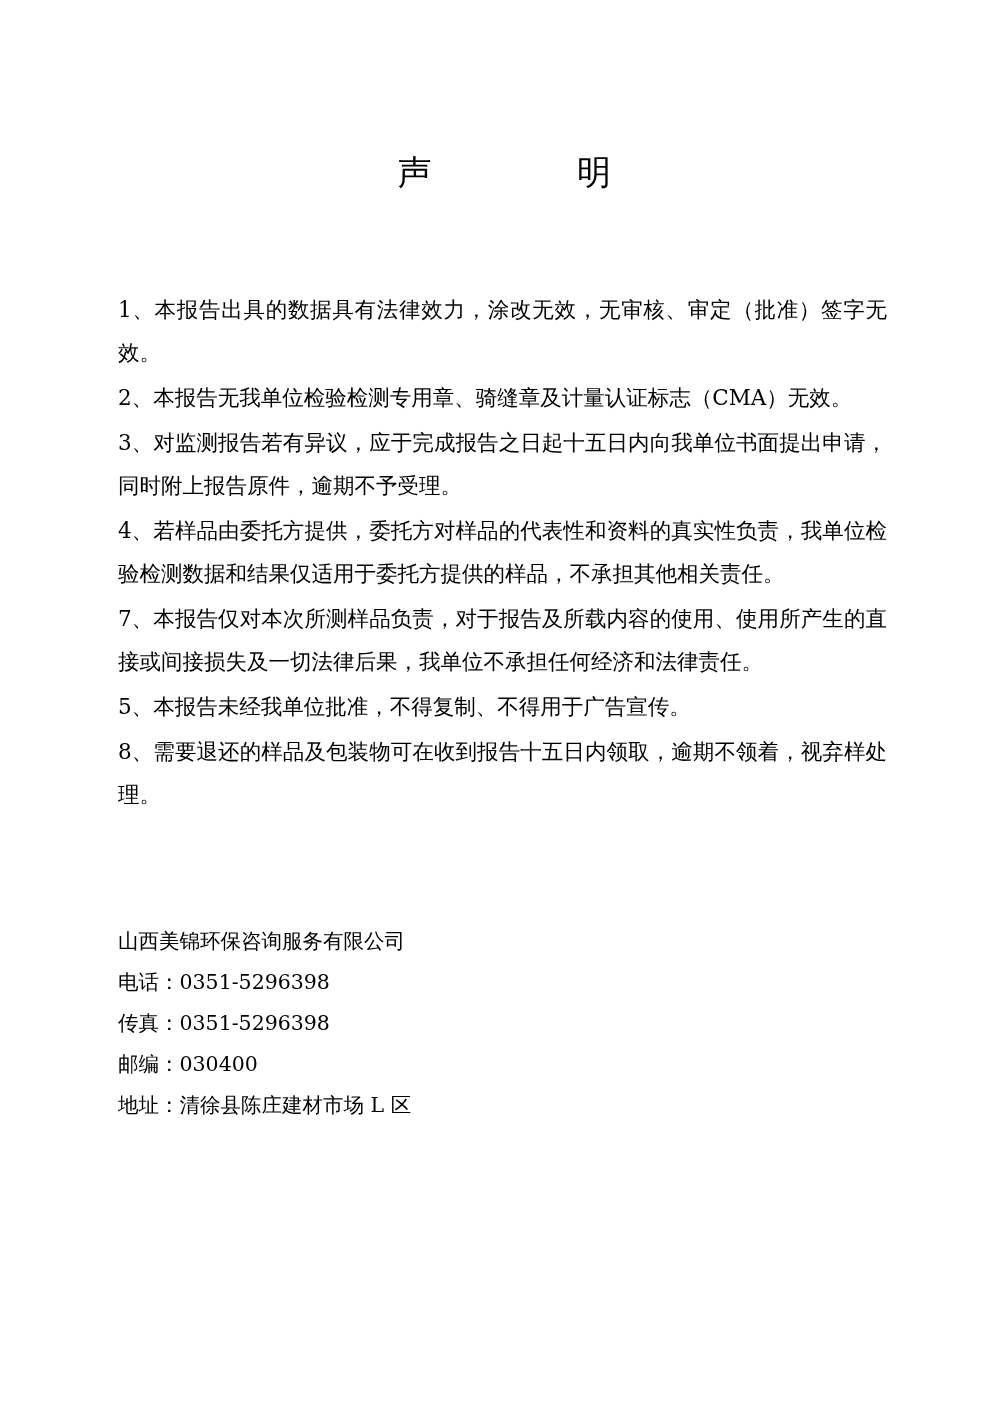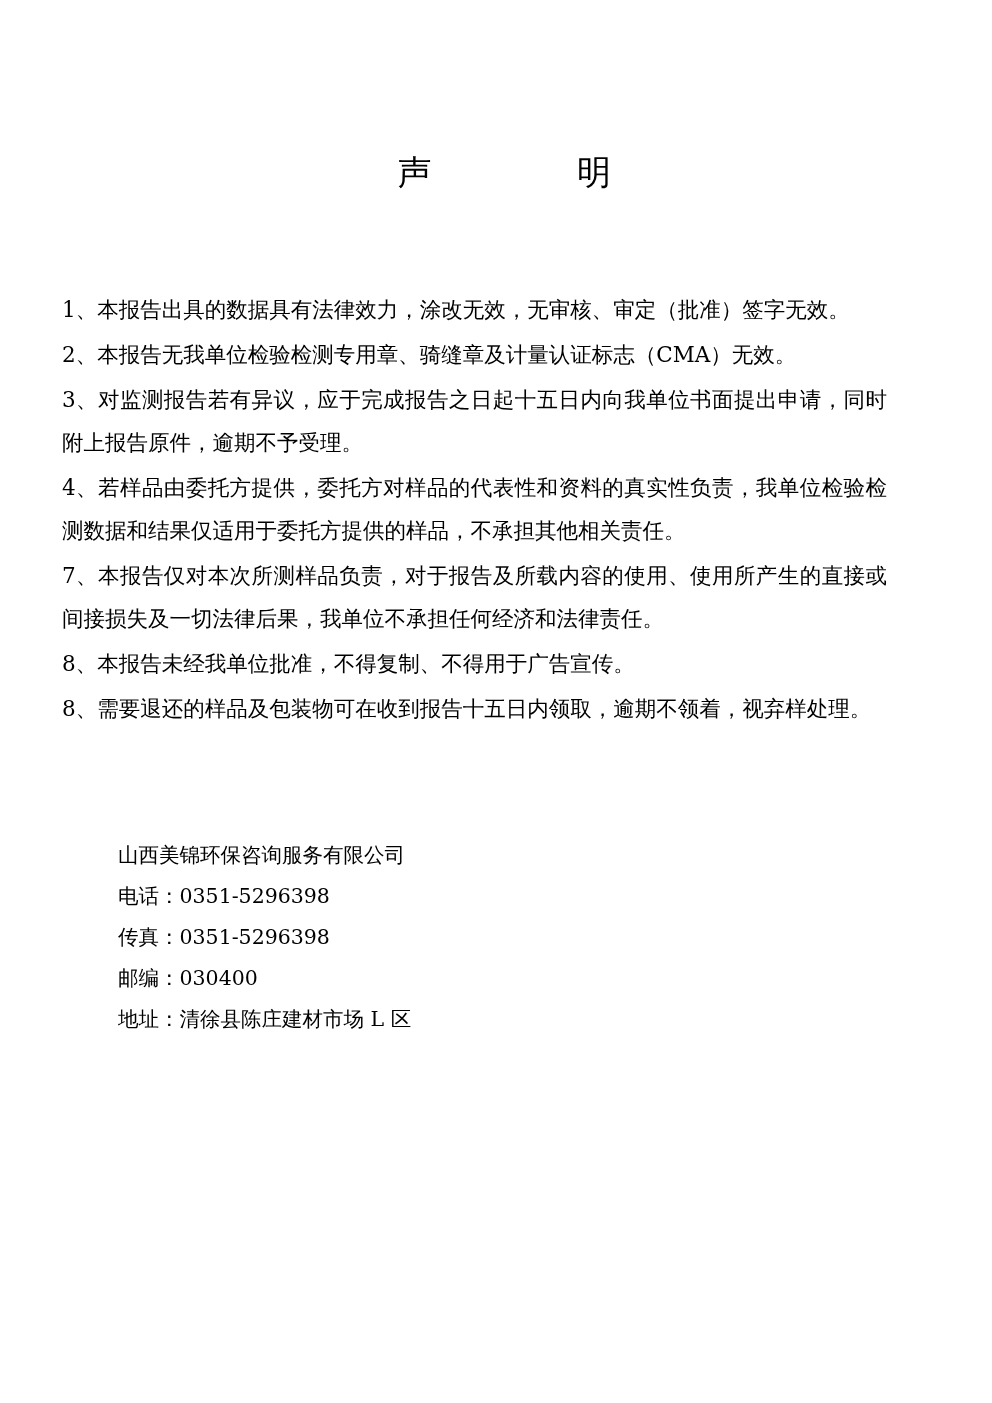--- a/index.html
+++ b/index.html
@@ -28,21 +28,21 @@
     letter-spacing: 0.1em;
     margin-top: 150px;
     margin-bottom: 16px;
     font-weight: normal;
     font-family: "DejaVu Serif", "Liberation Serif", serif;
     white-space: pre;
     padding-left: 20px;
   }
   .body-block {
     margin-top: 92px;
-    padding-left: 62px;
+    padding-left: 118px;
     padding-right: 105px;
   }
   .clause {
     font-size: 21.5px;
     line-height: 43px;
     text-align: justify;
     text-justify: inter-ideograph;
     margin: 0 0 2px 0;
     text-indent: 0;
   }
@@ -63,21 +63,21 @@
 <div class="page">
 
   <h1 class="doc-title">声          明</h1>
 
   <div class="body-block">
     <p class="clause">1、本报告出具的数据具有法律效力，涂改无效，无审核、审定（批准）签字无效。</p>
     <p class="clause">2、本报告无我单位检验检测专用章、骑缝章及计量认证标志（CMA）无效。</p>
     <p class="clause">3、对监测报告若有异议，应于完成报告之日起十五日内向我单位书面提出申请，同时附上报告原件，逾期不予受理。</p>
     <p class="clause">4、若样品由委托方提供，委托方对样品的代表性和资料的真实性负责，我单位检验检测数据和结果仅适用于委托方提供的样品，不承担其他相关责任。</p>
     <p class="clause">7、本报告仅对本次所测样品负责，对于报告及所载内容的使用、使用所产生的直接或间接损失及一切法律后果，我单位不承担任何经济和法律责任。</p>
-    <p class="clause">8、本报告未经我单位批准，不得复制、不得用于广告宣传。</p>
+    <p class="clause">5、本报告未经我单位批准，不得复制、不得用于广告宣传。</p>
     <p class="clause">8、需要退还的样品及包装物可在收到报告十五日内领取，逾期不领着，视弃样处理。</p>
   </div>
 
   <div class="footer-block">
     <p class="footer-line">山西美锦环保咨询服务有限公司</p>
     <p class="footer-line">电话：0351-5296398</p>
     <p class="footer-line">传真：0351-5296398</p>
     <p class="footer-line">邮编：030400</p>
     <p class="footer-line">地址：清徐县陈庄建材市场 L 区</p>
   </div>

